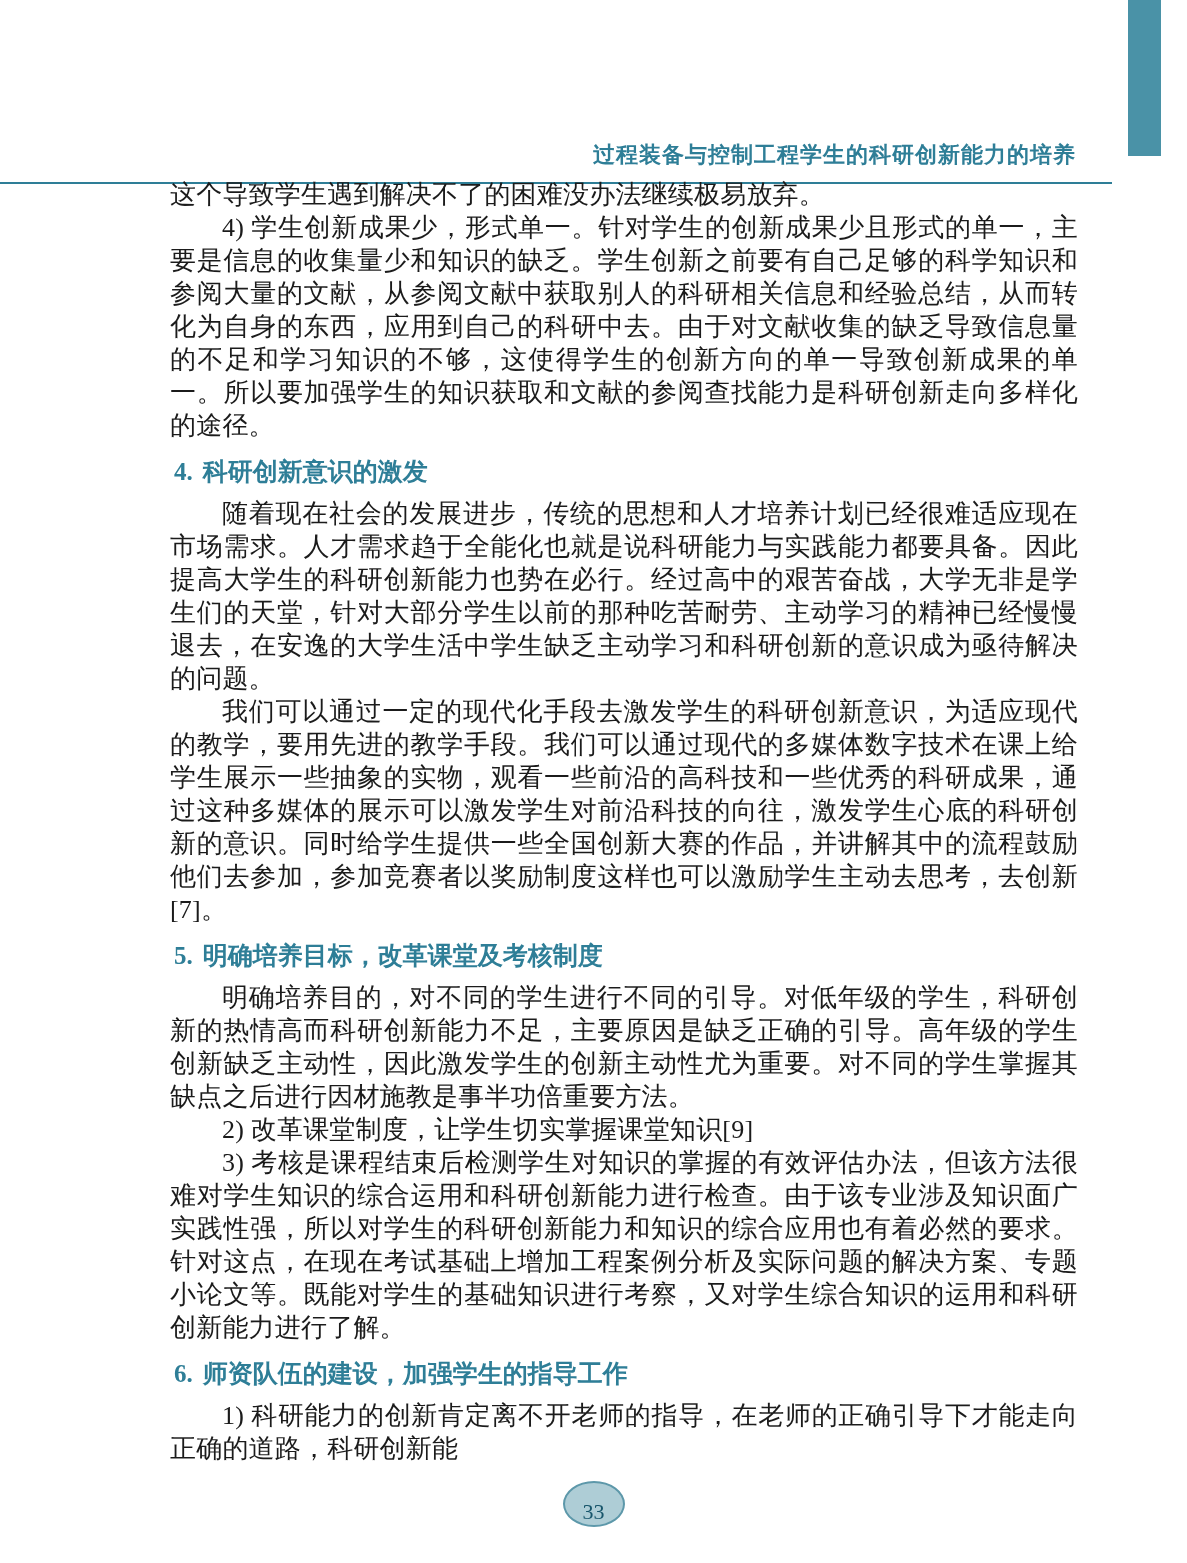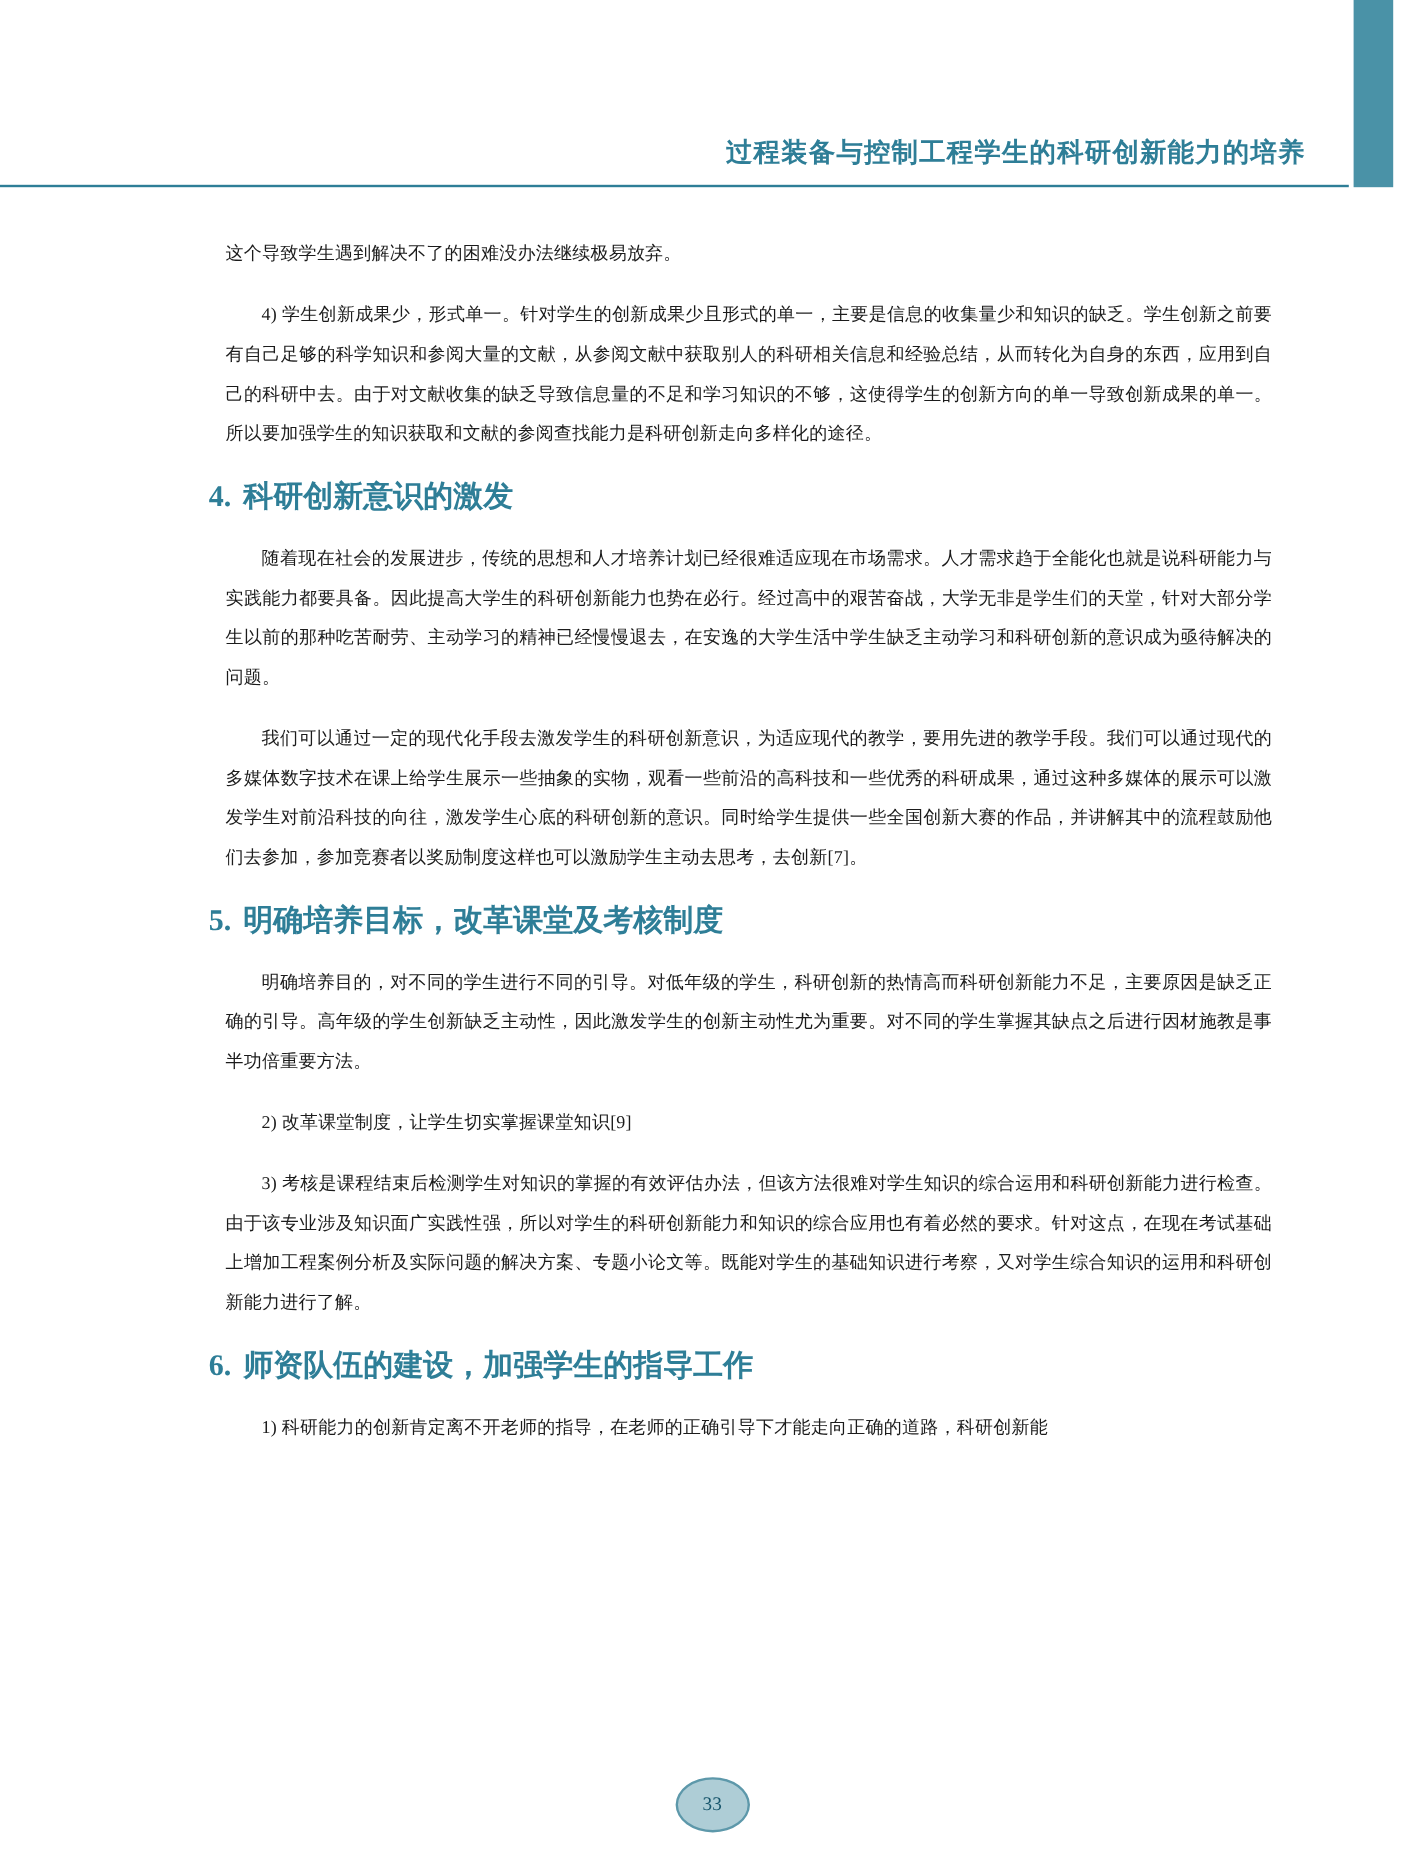--- a/index.html
+++ b/index.html
@@ -16,22 +16,22 @@
     overflow: hidden;
     font-family: "Liberation Serif", "DejaVu Serif", serif;
     color: #1b1b1b;
   }
 
   
   .header {
     position: absolute;
     top: 0;
     left: 0;
-    right: 4px;
-    height: 156px;
+    right: 16px;
+    height: 184px;
     border-radius: 14px;
   }
   .header-rule {
     position: absolute;
     bottom: 0;
     left: 0;
     right: 59px;
     height: 2px;
     background: var(--accent, #2e7e97);
   }
@@ -56,22 +56,22 @@
   }
 
   
   .body {
     position: absolute;
     top: 178px;
     left: 170px;
     width: 908px;
   }
   .para {
-    margin: 18px;
-    font-size: 15px;
+    margin: 0;
+    font-size: 26px;
     line-height: 33px;
     text-align: justify;
     text-justify: inter-ideograph;
     text-indent: 2em;
     letter-spacing: 0.2px;
   }
   .para.no-indent {
     text-indent: 0;
   }
   .heading {
@@ -99,23 +99,23 @@
     position: absolute;
     left: 50%;
     bottom: 36px;
     transform: translateX(-50%);
     width: 58px;
     height: 42px;
     background: var(--badge_fill, #aecdd6);
     border: 2px solid var(--badge_border, #5d98aa);
     border-radius: 50%;
     display: flex;
-    align-items: center;
+    align-items: flex-end;
     justify-content: center;
-    font-size: 16px;
+    font-size: 22px;
     color: #17556b;
     font-family: "Liberation Serif", "DejaVu Serif", serif;
   }
 </style>
 </head>
 <body>
 
 <div class="page">
 
   <div class="header">

